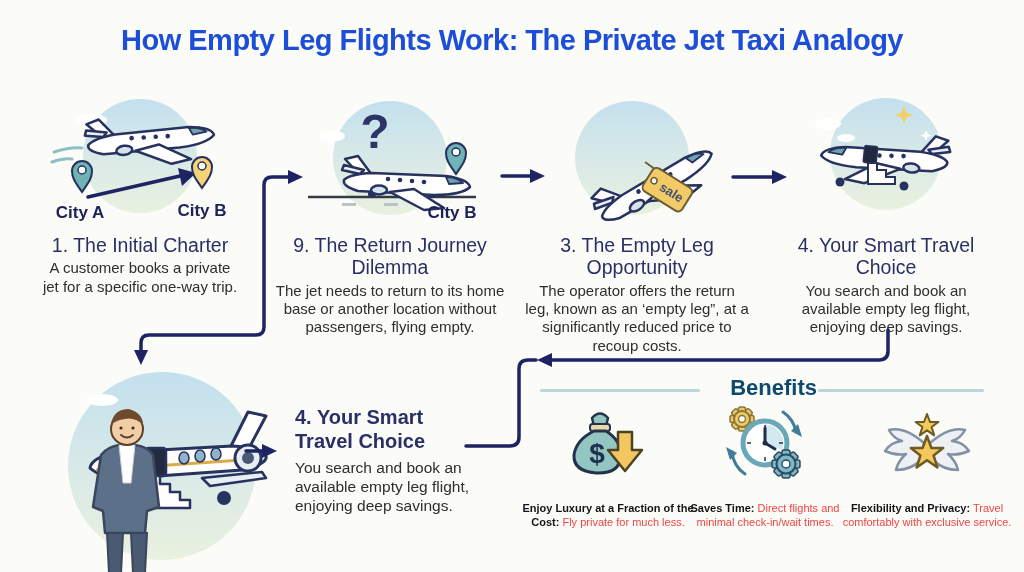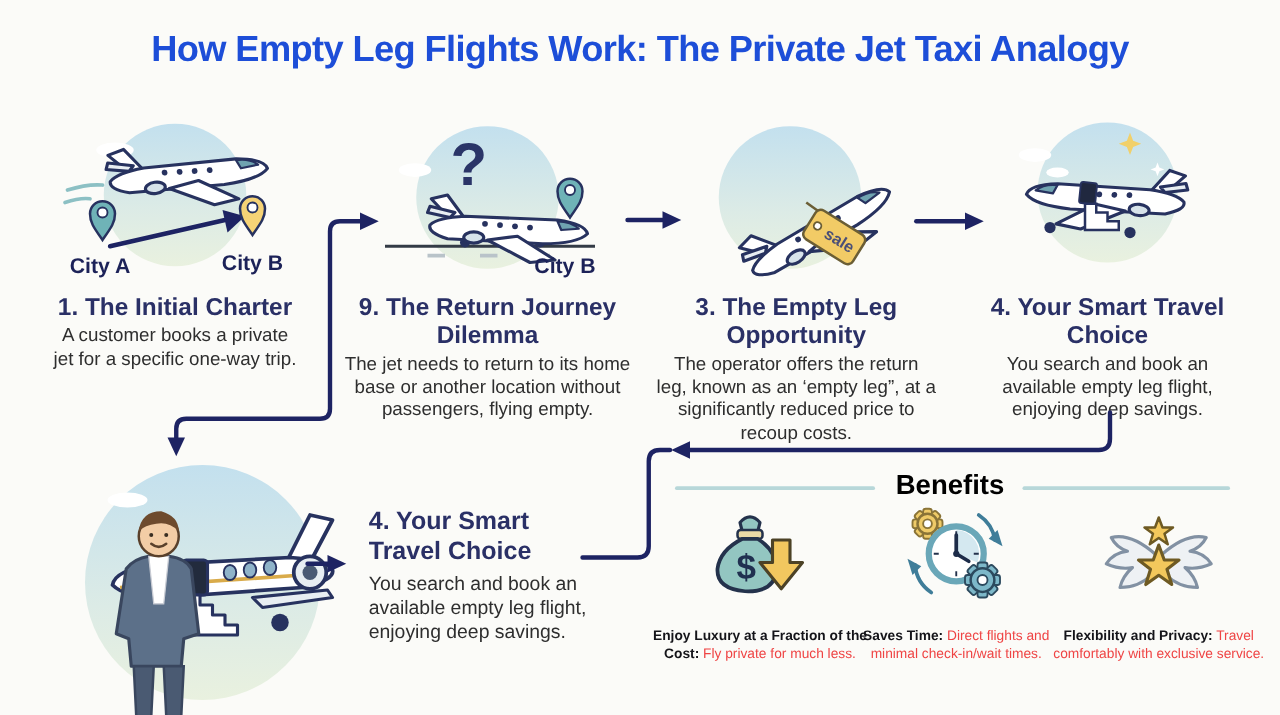--- a/index.html
+++ b/index.html
@@ -9,35 +9,35 @@
     font-family:"Liberation Sans", sans-serif;
     color:#2c2c2c;
   }
   .title{
     position:absolute;top:24px;left:0;width:1024px;
     text-align:center;font-size:29px;font-weight:bold;
     color:#1d4ed8;letter-spacing:-0.5px;
   }
   .step{position:absolute;top:96px;text-align:center;}
   .step .heading{
-    font-size:19.5px;font-weight:bold;color:#2a3066;line-height:1.15;margin:4px auto 3px auto;
+    font-size:19.5px;font-weight:normal;color:#2a3066;line-height:1.15;margin:4px auto 3px auto;
   }
   .step .body{font-size:15px;line-height:1.22;color:#2e2e2e;margin:0 auto;}
   svg text{font-family:"Liberation Sans", sans-serif;}
   .citylabel{font-size:17px;font-weight:bold;fill:#1c2258;}
   .qmark{font-size:48px;font-weight:bold;fill:#2b3568;}
   .saletext{font-size:13px;font-weight:bold;fill:#4a4f77;}
 
   .bottom-step{position:absolute;left:295px;top:406px;width:195px;text-align:left;}
   .bottom-step .heading{font-size:20px;font-weight:bold;color:#2a3066;line-height:1.18;width:160px;}
   .bottom-step .body{font-size:15.5px;line-height:1.22;color:#2e2e2e;margin-top:6px;width:195px;}
 
   .benefits-title{
-    position:absolute;left:703px;top:375px;width:114px;text-align:center;
-    font-size:22px;font-weight:bold;color:#000000;
+    position:absolute;left:703px;top:375px;width:114px;text-align:right;
+    font-size:22px;font-weight:bold;color:#0c4a6e;
   }
   .divider{position:absolute;top:389px;height:3px;background:#b7d7d9;border-radius:2px;}
   .divider.left{left:540px;width:160px;}
   .divider.right{left:818px;width:166px;}
 
   .benefit{position:absolute;text-align:center;}
   .benefit .icon{margin:0 auto;}
   .benefit .btext{font-size:11px;line-height:1.24;margin-top:16px;}
   .benefit .lead{font-weight:bold;color:#141419;}
   .benefit .rest{color:#ef4444;}

